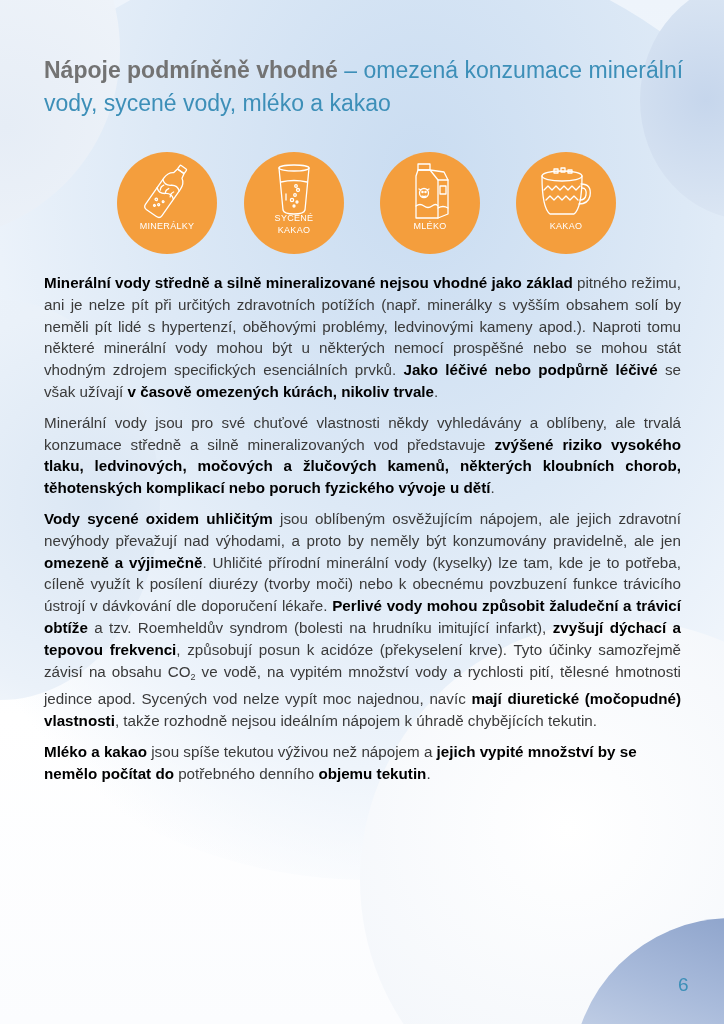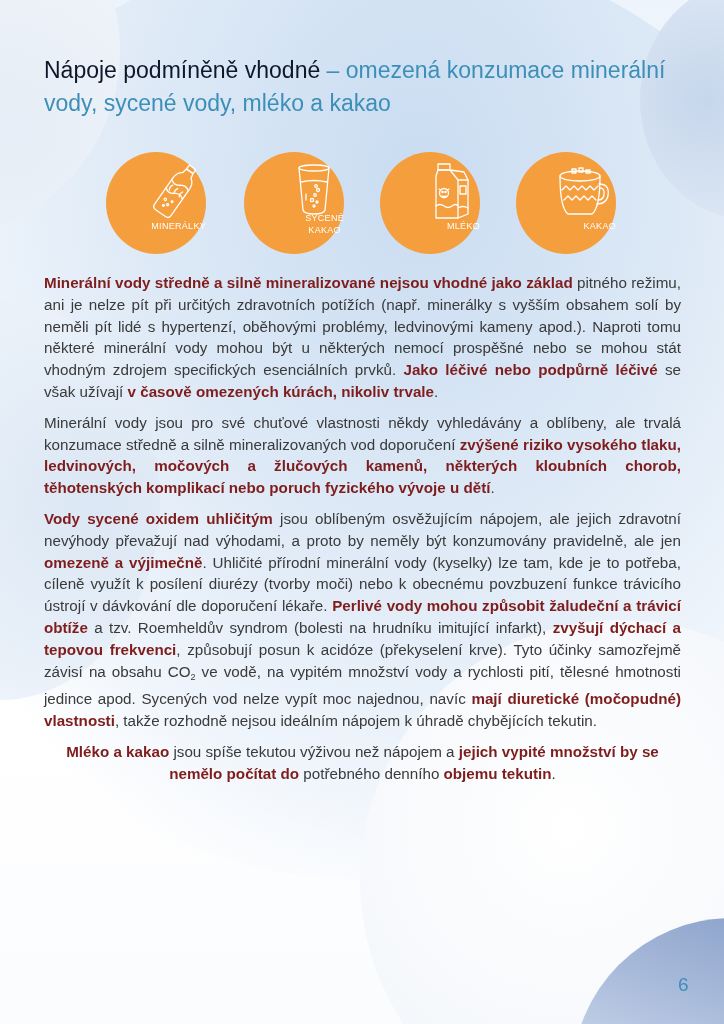--- a/index.html
+++ b/index.html
@@ -20,32 +20,32 @@
   .blob4 { left:-160px; top:300px; width:320px; height:400px;
     background: radial-gradient(circle at 80% 50%, #dbe7f4 0%, #eaf1f9 60%, rgba(255,255,255,0) 100%); }
   .blob5 { left:572px; top:918px; width:320px; height:320px;
     background: linear-gradient(200deg, #7f97c3 0%, #a9bbdb 35%, #d9e2f0 70%, #eef2f8 100%); }
   .blob6 { left:360px; top:620px; width:520px; height:520px;
     background: radial-gradient(circle at 40% 40%, #ffffff 0%, #f4f7fb 60%, rgba(255,255,255,0) 100%); }
 
   .page { position:absolute; inset:0; z-index:1; }
   .title { position:absolute; left:44px; top:54px; width:640px; font-size:23px; line-height:33px;
     color:#3d8fb8; font-family:"Liberation Sans", sans-serif; }
-  .title .accent { color:#0f172a; font-weight:normal; }
+  .title .accent { color:#737373; font-weight:bold; }
 
   .icons { position:absolute; left:106px; top:152px; width:510px; height:106px; }
   .icon-circle { position:absolute; top:0; width:100px; height:102px; border-radius:50%;
-    background:#f49e3d; display:flex; flex-direction:column; align-items:flex-end; justify-content:flex-start; }
+    background:#f49e3d; display:flex; flex-direction:column; align-items:center; justify-content:flex-start; }
   .icon-circle svg { margin-top:10px; }
   .icon-label { color:#ffffff; font-size:9px; letter-spacing:0.3px; text-align:center; line-height:12px; }
 
   .body { position:absolute; left:44px; top:272px; width:637px; font-size:15.2px; line-height:21.8px;
     color:#3a3a3a; font-family:"Liberation Sans", sans-serif; }
   .body p { margin:0 0 9px 0; text-align:justify; }
-  .body b { color:#7f1d1d; }
+  .body b { color:#000000; }
   .sub { font-size:9px; vertical-align:-3px; }
 
   .page-number { position:absolute; left:678px; top:974px; font-size:19px; color:#3d8fb8; }
 </style>
 </head>
 <body>
 
 <div class="bg">
   <div class="blob blob1"></div>
   <div class="blob blob2"></div>
@@ -56,21 +56,21 @@
 </div>
 
 <div class="page">
 
   <h1 class="title" style="margin:0;font-weight:normal;">
     <span class="accent">Nápoje podmíněně vhodné</span><span> – omezená konzumace minerální vody, sycené vody, mléko a kakao</span>
   </h1>
 
   <div class="icons">
 
-    <div class="icon-circle" style="left:0;">
+    <div class="icon-circle" style="left:11px;">
       <svg width="60" height="58" viewBox="0 0 60 58" fill="none" stroke="#fff" stroke-width="1.3" stroke-linecap="round" stroke-linejoin="round">
         <g transform="rotate(35 30 29)">
           <rect x="26" y="0" width="8" height="5" rx="1"></rect>
           <path d="M26 5 L34 5 L35 10 Q40 13 40 20 L40 52 Q40 56 36 56 L24 56 Q20 56 20 52 L20 20 Q20 13 25 10 Z"></path>
           <path d="M20 22 Q25 26 30 22 T40 22"></path>
           <path d="M20 32 Q25 36 30 32 T40 32"></path>
           <path d="M24 26 Q22 29 24 32 M30 26 Q28 29 30 32 M36 26 Q34 29 36 32"></path>
           <circle cx="26" cy="42" r="1.2"></circle>
             <circle cx="31" cy="45" r="1"></circle>
             <circle cx="28" cy="48" r="0.9"></circle>
@@ -131,24 +131,24 @@
       </svg>
       <div class="icon-label"><span>MLÉKO</span></div>
     </div>
   </div>
 
   <div class="body">
     <p>
       <b>Minerální vody středně a silně mineralizované nejsou vhodné jako základ</b><span> pitného režimu, ani je nelze pít při určitých zdravotních potížích (např. minerálky s vyšším obsahem solí by neměli pít lidé s hypertenzí, oběhovými problémy, ledvinovými kameny apod.). Naproti tomu některé minerální vody mohou být u některých nemocí prospěšné nebo se mohou stát vhodným zdrojem specifických esenciálních prvků. </span><b>Jako léčivé nebo podpůrně léčivé</b><span> se však užívají </span><b>v časově omezených kúrách, nikoliv trvale</b><span>.</span>
     </p>
     <p>
-      <span>Minerální vody jsou pro své chuťové vlastnosti někdy vyhledávány a oblíbeny, ale trvalá konzumace středně a silně mineralizovaných vod doporučení </span><b>zvýšené riziko vysokého tlaku, ledvinových, močových a žlučových kamenů, některých kloubních chorob, těhotenských komplikací nebo poruch fyzického vývoje u dětí</b><span>.</span>
+      <span>Minerální vody jsou pro své chuťové vlastnosti někdy vyhledávány a oblíbeny, ale trvalá konzumace středně a silně mineralizovaných vod představuje </span><b>zvýšené riziko vysokého tlaku, ledvinových, močových a žlučových kamenů, některých kloubních chorob, těhotenských komplikací nebo poruch fyzického vývoje u dětí</b><span>.</span>
     </p>
     <p>
       <b>Vody sycené oxidem uhličitým</b><span> jsou oblíbeným osvěžujícím nápojem, ale jejich zdravotní nevýhody převažují nad výhodami, a proto by neměly být konzumovány pravidelně, ale jen </span><b>omezeně a výjimečně</b><span>. Uhličité přírodní minerální vody (kyselky) lze tam, kde je to potřeba, cíleně využít k posílení diurézy (tvorby moči) nebo k obecnému povzbuzení funkce trávicího ústrojí v dávkování dle doporučení lékaře. </span><b>Perlivé vody mohou způsobit žaludeční a trávicí obtíže</b><span> a tzv. Roemheldův syndrom (bolesti na hrudníku imitující infarkt), </span><b>zvyšují dýchací a tepovou frekvenci</b><span>, způsobují posun k acidóze (překyselení krve). Tyto účinky samozřejmě závisí na obsahu CO</span><span class="sub">2</span><span> ve vodě, na vypitém množství vody a rychlosti pití, tělesné hmotnosti jedince apod. Sycených vod nelze vypít moc najednou, navíc </span><b>mají diuretické (močopudné) vlastnosti</b><span>, takže rozhodně nejsou ideálním nápojem k úhradě chybějících tekutin.</span>
     </p>
-    <p style="text-align:center;">
+    <p style="text-align:left;">
       <b>Mléko a kakao</b><span> jsou spíše tekutou výživou než nápojem a </span><b>jejich vypité množství by se nemělo počítat do</b><span> potřebného denního </span><b>objemu tekutin</b><span>.</span>
     </p>
   </div>
 
   <div class="page-number">6</div>
 </div>
 
 </body></html>

